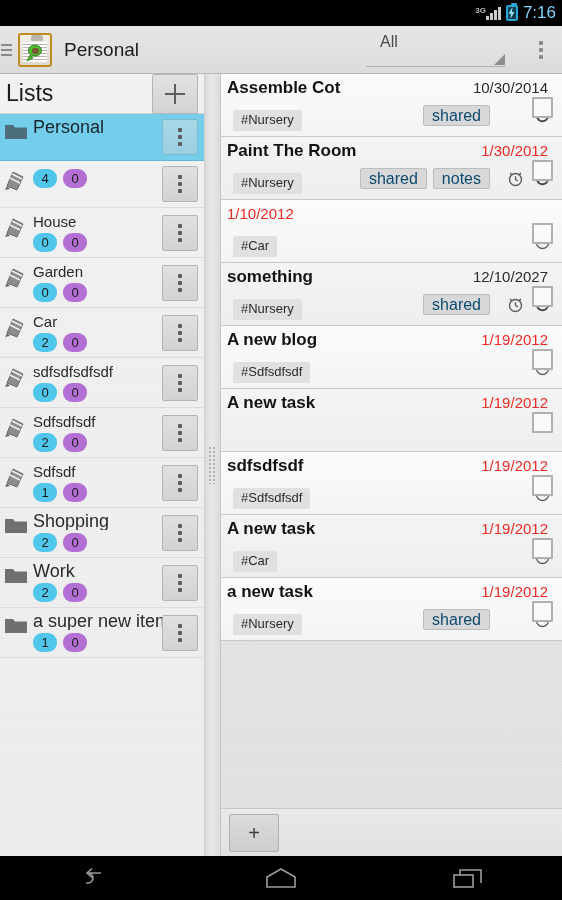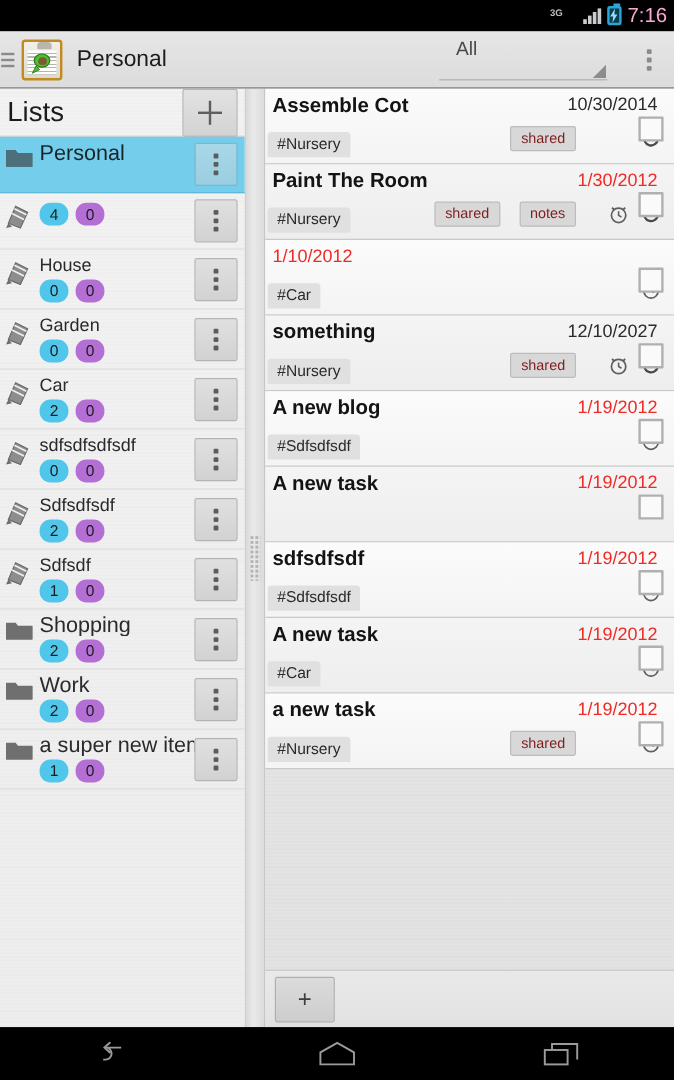--- a/index.html
+++ b/index.html
@@ -10,42 +10,42 @@
     overflow: hidden;
   }
   #screen { position: relative; width: 562px; height: 900px; }
 
   
   .statusbar {
     position: absolute; top: 0; left: 0; width: 562px; height: 26px;
     background: #000; display: flex; align-items: center;
     justify-content: flex-end; padding-right: 6px; gap: 5px;
   }
-  .sb-net { display: flex; align-items: flex-end; gap: 18px; position: relative; text-align: right; }
+  .sb-net { display: flex; align-items: flex-end; gap: 1px; position: relative; text-align: right; }
   .sb-3g {
     font-size: 8px; color: #b9bcbe; font-weight: bold;
     line-height: 1; position: relative; top: -5px; margin-right: -1px;
   }
   .bars { display: flex; align-items: flex-end; gap: 1px; }
   .bars i { display: block; width: 3px; background: #c9cdd0; }
   .bars i:nth-child(1) { height: 4px; }
   .bars i:nth-child(2) { height: 7px; }
   .bars i:nth-child(3) { height: 10px; }
   .bars i:nth-child(4) { height: 13px; }
   .sb-batt {
     width: 12px; height: 16px; border: 2px solid #29a8d8;
     border-radius: 2px; position: relative; background: #0d3c4f;
     display: flex; align-items: center; justify-content: center;
   }
   .sb-batt::before {
     content: ""; position: absolute; top: -4px; left: 3px;
     width: 6px; height: 2px; background: #29a8d8; border-radius: 1px;
   }
   .sb-batt svg { display: block; }
-  .sb-time { color: #f9a8d4; font-size: 17px; letter-spacing: 0px; }
+  .sb-time { color: #7dd3fc; font-size: 17px; letter-spacing: 0px; }
 
   
   .actionbar {
     position: absolute; top: 26px; left: 0; width: 562px; height: 48px;
     background: linear-gradient(#e6e6e6, #dcdcdc);
     border-bottom: 1px solid #b5b5b5;
     display: flex; align-items: center;
   }
   .ab-drawer {
     width: 16px; height: 48px; display: flex; flex-direction: column;
@@ -183,31 +183,31 @@
   }
   .task.alt { background: linear-gradient(#f4f4f4, #eeeeee); }
   .t-top { display: flex; align-items: flex-start; padding: 0 4px 0 6px; }
   .t-title {
     font-size: 17px; font-weight: bold; color: #131313;
     white-space: nowrap; overflow: hidden; flex: 1; line-height: 22px;
   }
   .t-date { font-size: 15px; color: #2b2b2b; flex: none; padding-right: 10px; line-height: 22px; }
   .t-date.overdue { color: #ef2a25; }
   .t-bottom {
-    display: flex; align-items: center; padding: 0 4px 0 2px;
-    margin-top: 1px; gap: 16px;
+    display: flex; align-items: center; padding: 0 4px 0 12px;
+    margin-top: 1px; gap: 6px;
   }
   .tag {
     font-size: 13px; color: #2a2a2a; background: #e0e0e0;
     border-radius: 3px 3px 0 0; padding: 3px 8px 4px 8px; line-height: 14px;
     flex: none; align-self: flex-end; margin-top: 10px;
   }
   .t-flex { flex: 1; }
   .chip {
-    font-size: 12px; color: #7f1d1d; background: #d8d8d8;
+    font-size: 16px; color: #0c4a6e; background: #d8d8d8;
     border: 1px solid #bcbcbc; border-radius: 2px;
     padding: 3px 8px; line-height: 13px; flex: none;
   }
   .t-icons {
     display: flex; align-items: center; gap: 8px; flex: none;
     width: 62px; justify-content: flex-end; padding-right: 6px;
   }
   .t-check {
     position: absolute; right: 9px; top: 23px;
     width: 21px; height: 21px; border: 2px solid #b0b0b0;

